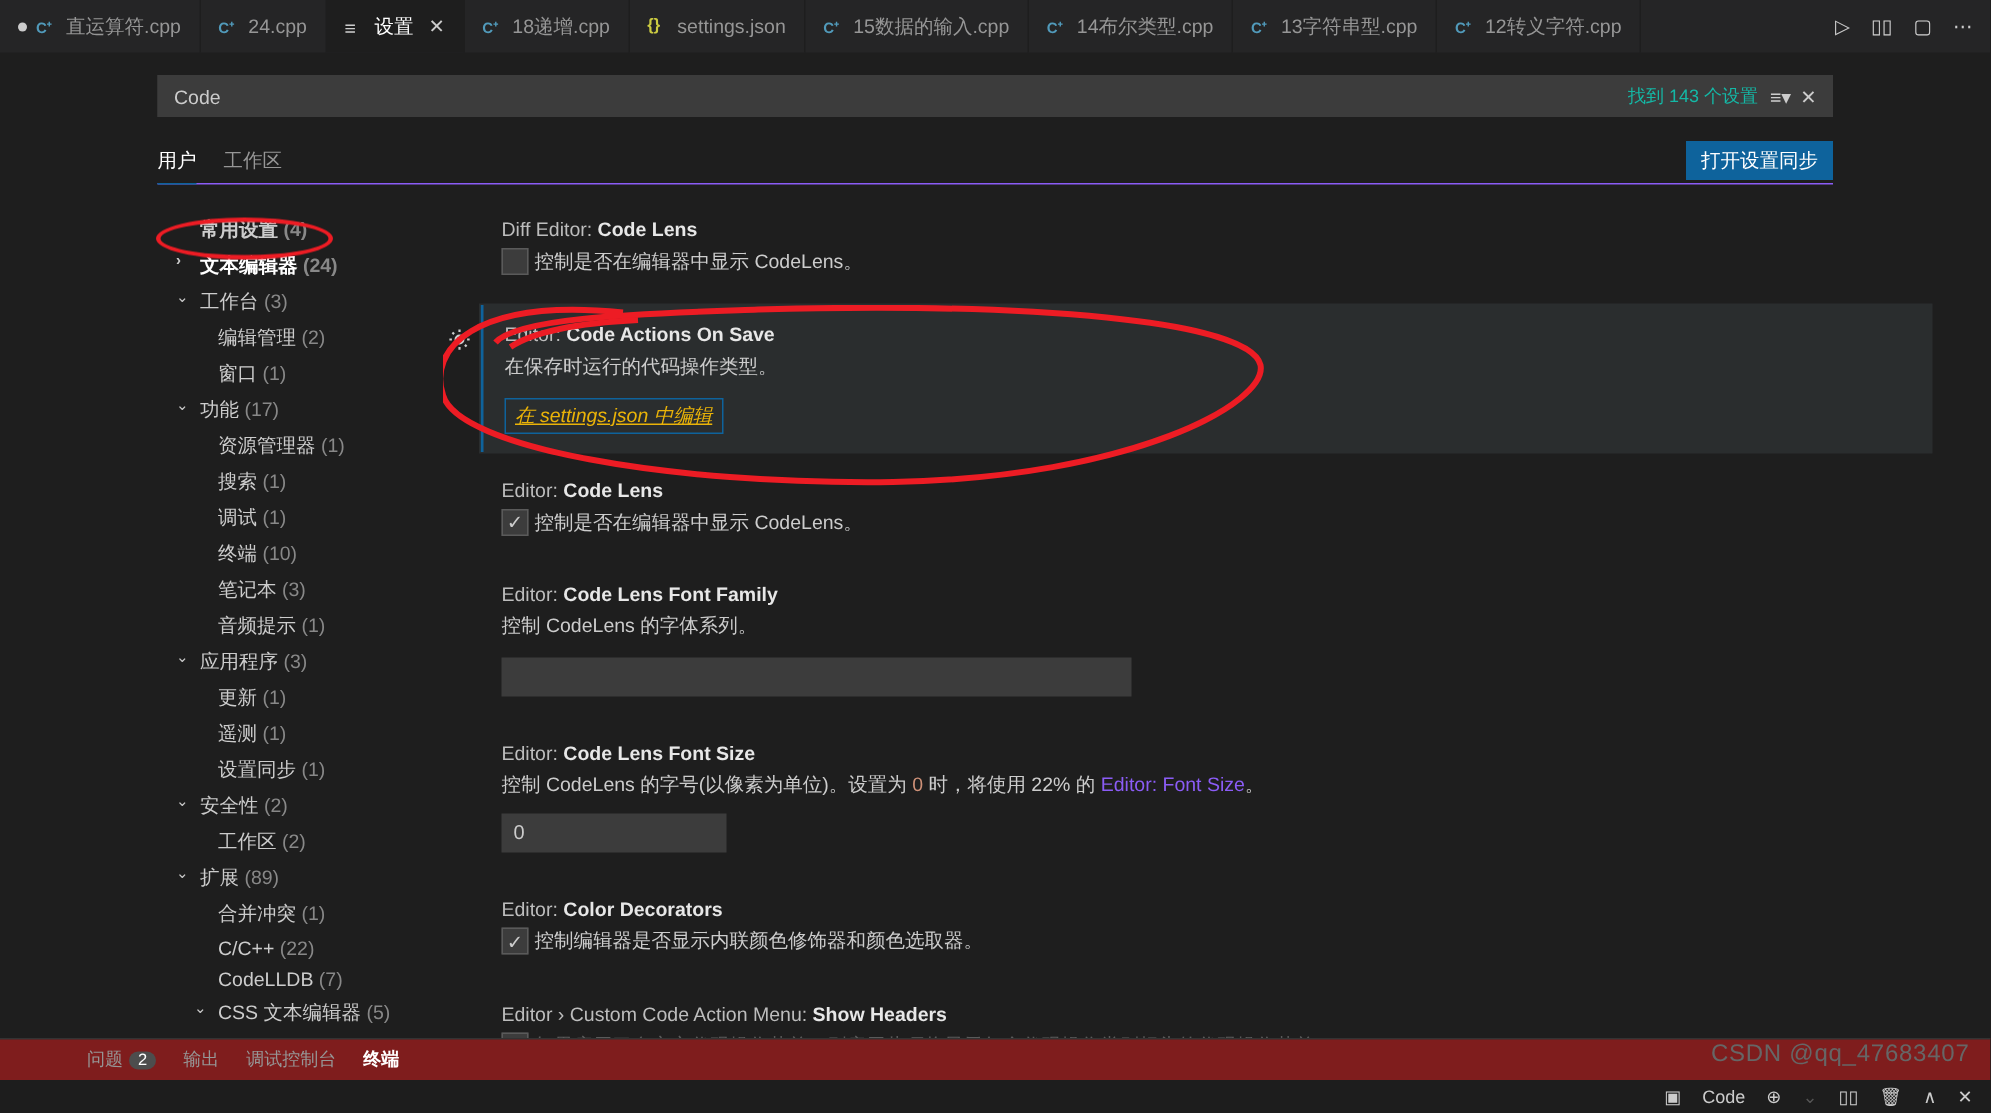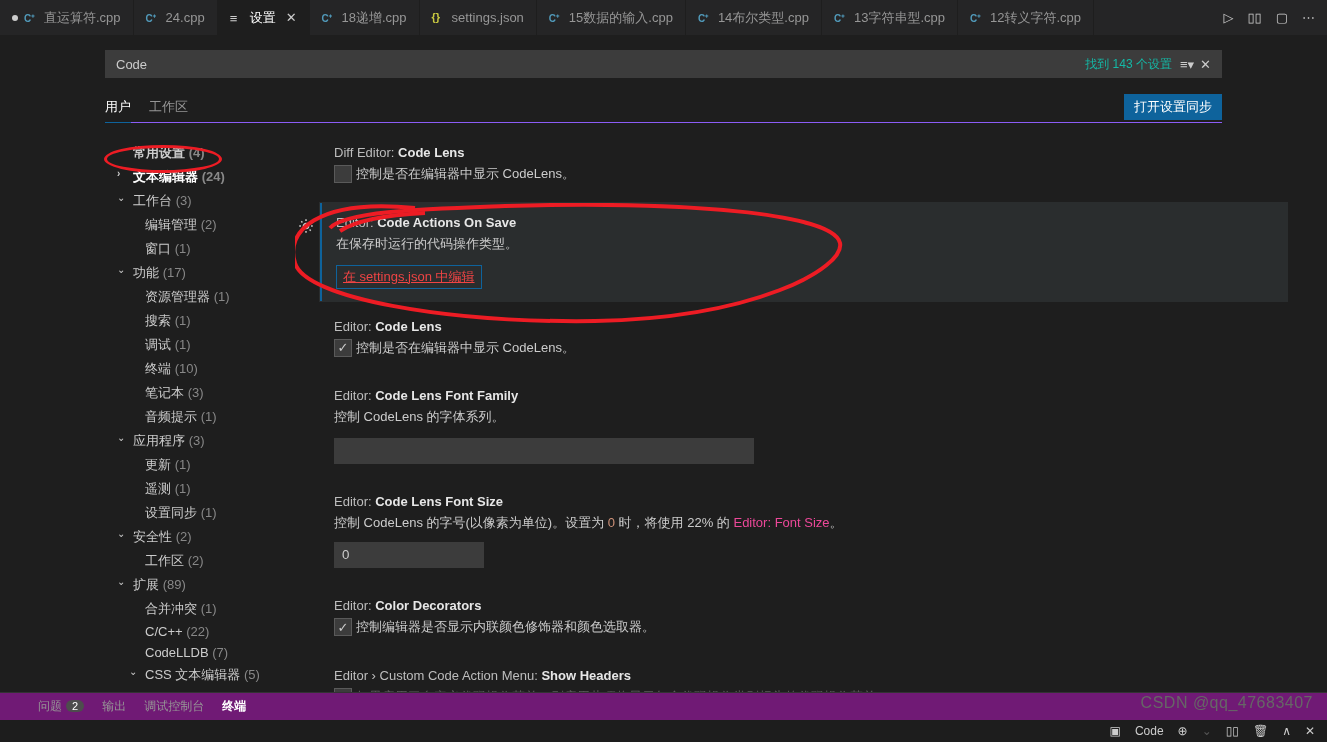--- a/index.html
+++ b/index.html
@@ -43,30 +43,30 @@
 
 .settings-list { flex: 1; overflow-y: auto; padding: 0 40px 0 25px; position: relative; }
 .setting { padding: 12px 14px; margin-bottom: 6px; position: relative; }
 .setting.focused { background: #2a2d2e; outline: 1px solid #2a2d2e; border-left: 2px solid #0e639c; }
 .gear-indicator { position: absolute; left: -25px; top: 14px; color: #cccccc; width: 18px; height: 18px; }
 .setting-title { color: #e7e7e7; margin-bottom: 4px; }
 .setting-title .cat { color: #bdbdbd; }
 .setting-title .name { font-weight: bold; color: #e7e7e7; }
 .setting-desc { color: #cccccc; line-height: 1.6; }
 .setting-desc .num { color: #ce9178; }
-.setting-desc a { color: #ec4899; text-decoration: none; }
+.setting-desc a { color: #8b5cf6; text-decoration: none; }
 .checkbox-row { display: flex; align-items: center; gap: 4px; margin-top: 4px; }
 .checkbox { width: 18px; height: 18px; border: 1px solid #5a5a5a; background: #3c3c3c; display: flex; align-items: center; justify-content: center; color: #cccccc; flex-shrink: 0; }
 .checkbox.checked::after { content: "✓"; font-size: 13px; }
 .edit-link-box { display: inline-block; border: 1px solid #0e639c; padding: 2px 6px; margin-top: 10px; }
-.edit-link-box a { color: #ef4444; text-decoration: underline; }
+.edit-link-box a { color: #eab308; text-decoration: underline; font-style: italic; }
 .text-input { background: #3c3c3c; border: none; width: 420px; height: 26px; margin-top: 10px; color: #cccccc; padding: 0 8px; }
 .num-input { background: #3c3c3c; border: none; width: 150px; height: 26px; margin-top: 8px; color: #cccccc; padding: 0 8px; }
 
-.panel-row { display: flex; align-items: center; background: #701a75; border-top: 1px solid #333333; height: 28px; padding: 0 20px 0 38px; gap: 18px; color: #969696; font-size: 12px; flex-shrink: 0; }
+.panel-row { display: flex; align-items: center; background: #7f1d1d; border-top: 1px solid #333333; height: 28px; padding: 0 20px 0 58px; gap: 18px; color: #969696; font-size: 12px; flex-shrink: 0; }
 .panel-tab { cursor: pointer; }
 .panel-tab.active { color: #ffffff; font-weight: 600; }
 .panel-badge { display: inline-block; background: #4d4d4d; border-radius: 8px; padding: 0 6px; font-size: 11px; color: #ffffff; margin-left: 4px; }
 .watermark { position: absolute; right: 14px; bottom: 30px; color: #666666; font-size: 16px; pointer-events: none; letter-spacing: 0.5px; margin-left: 48px; }
 
 .statusbar { height: 22px; background: #1d1d1d; display: flex; align-items: center; justify-content: flex-end; gap: 14px; padding: 0 12px; color: #cccccc; font-size: 12px; flex-shrink: 0; }
 .statusbar .sep { color: #555; }
 .red-scribble { position: absolute; pointer-events: none; }
 svg.red-scribble path { stroke: #ed1c24; stroke-width: 4; fill: none; }
 </style>

